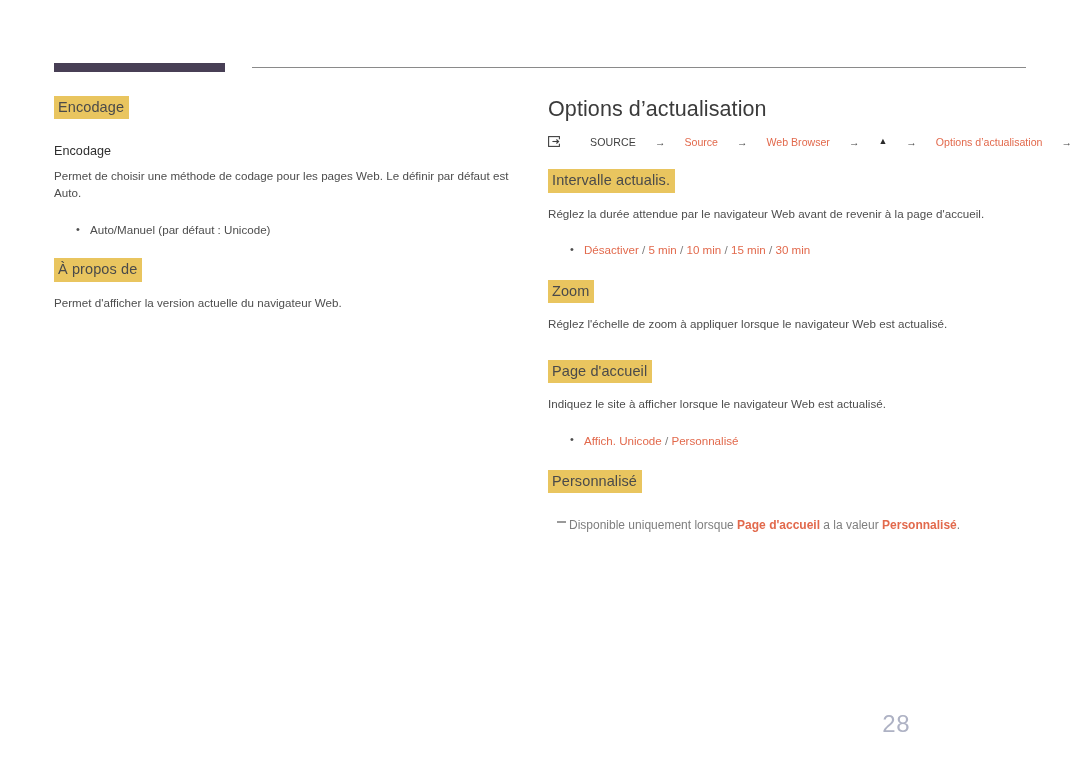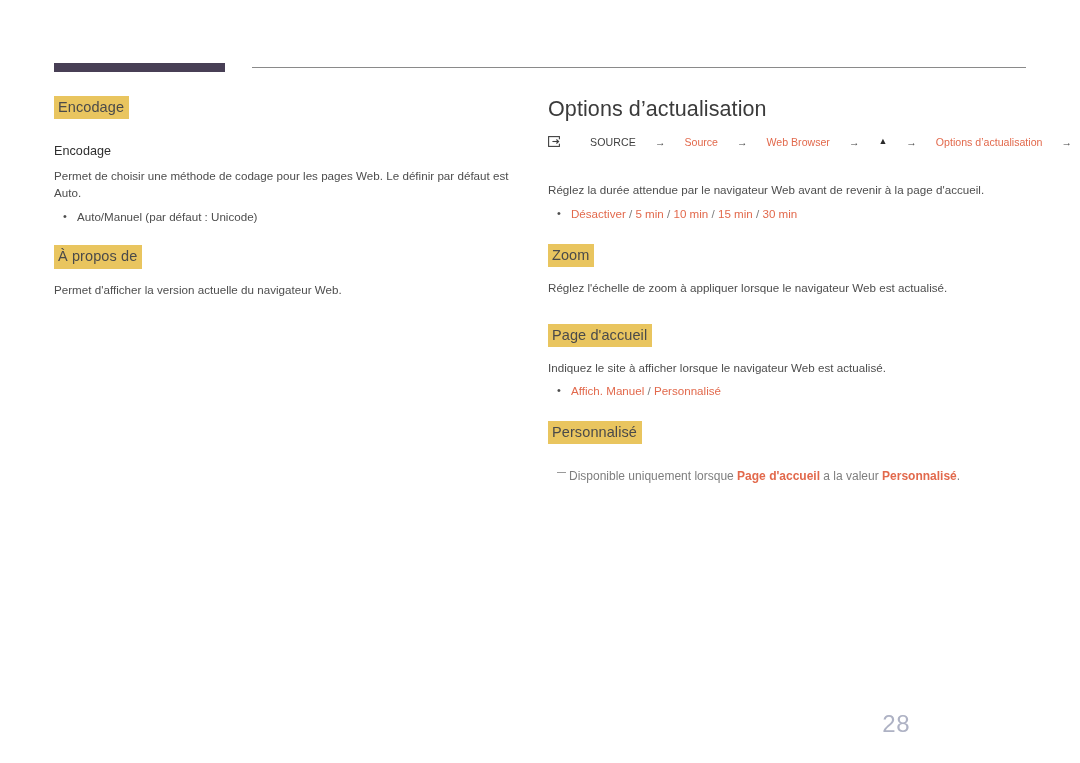--- a/index.html
+++ b/index.html
@@ -101,21 +101,21 @@
   .body-text {
     font-size: 11.6px;
     color: #4d4d4d;
     margin: 0;
     line-height: 1.45;
     letter-spacing: 0.02px;
   }
 
   ul.bullets {
     list-style: none;
-    margin: 0;
+    margin: 13px;
     padding: 0;
   }
   ul.bullets li {
     position: relative;
     padding-left: 23px;
     font-size: 11.6px;
     line-height: 1.5;
     color: #4d4d4d;
   }
   ul.bullets li::before {
@@ -272,20 +272,23 @@
       <span class="ico">
         <svg width="13" height="11" viewBox="0 0 13 11">
           <rect x="0.6" y="0.6" width="11.8" height="9.8" rx="1.4" fill="none" stroke="#3f3f3f" stroke-width="1.1"></rect>
           <path d="M9.3 3.1 V6.2 H4.2" fill="none" stroke="#3f3f3f" stroke-width="1.1"></path>
           <path d="M5.9 4.5 L4.1 6.2 L5.9 7.9" fill="none" stroke="#3f3f3f" stroke-width="1.1"></path>
         </svg>
       </span>
     </div>
 
     <div class="sec-block" style="margin-top:20px">
+      <p class="hl-wrap">
+        <span class="hl">Intervalle actualis.</span>
+      </p>
       <div style="height:13px"></div>
       <p class="body-text">Réglez la durée attendue par le navigateur Web avant de revenir à la page d'accueil.</p>
       <div style="height:6px"></div>
       <ul class="bullets">
         <li>
           <span>
             <span class="opt">Désactiver</span><span class="sep"> / </span><span class="opt">5 min</span><span class="sep"> / </span><span class="opt">10 min</span><span class="sep"> / </span><span class="opt">15 min</span><span class="sep"> / </span><span class="opt">30 min</span>
           </span>
         </li>
       </ul>
@@ -303,21 +306,21 @@
     <div class="sec-block">
       <p class="hl-wrap">
         <span class="hl">Page d'accueil</span>
       </p>
       <div style="height:13px"></div>
       <p class="body-text">Indiquez le site à afficher lorsque le navigateur Web est actualisé.</p>
       <div style="height:6px"></div>
       <ul class="bullets">
         <li>
           <span>
-            <span class="opt">Affich. Manuel</span><span class="sep"> / </span><span class="opt">Personnalisé</span>
+            <span class="opt">Affich. Unicode</span><span class="sep"> / </span><span class="opt">Personnalisé</span>
           </span>
         </li>
       </ul>
     </div>
 
     <div class="sec-block">
       <p class="hl-wrap">
         <span class="hl">Personnalisé</span>
       </p>
       <div style="height:13px"></div>

